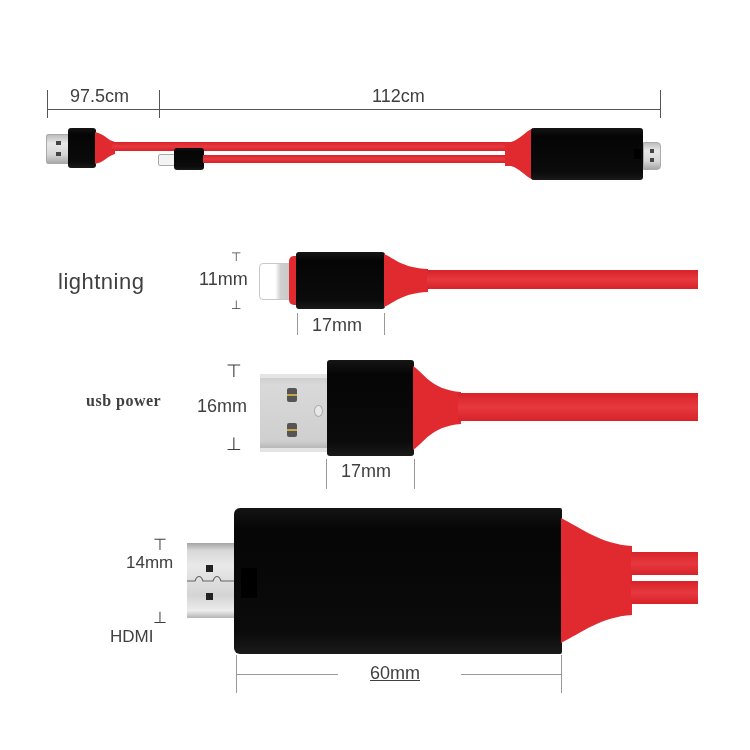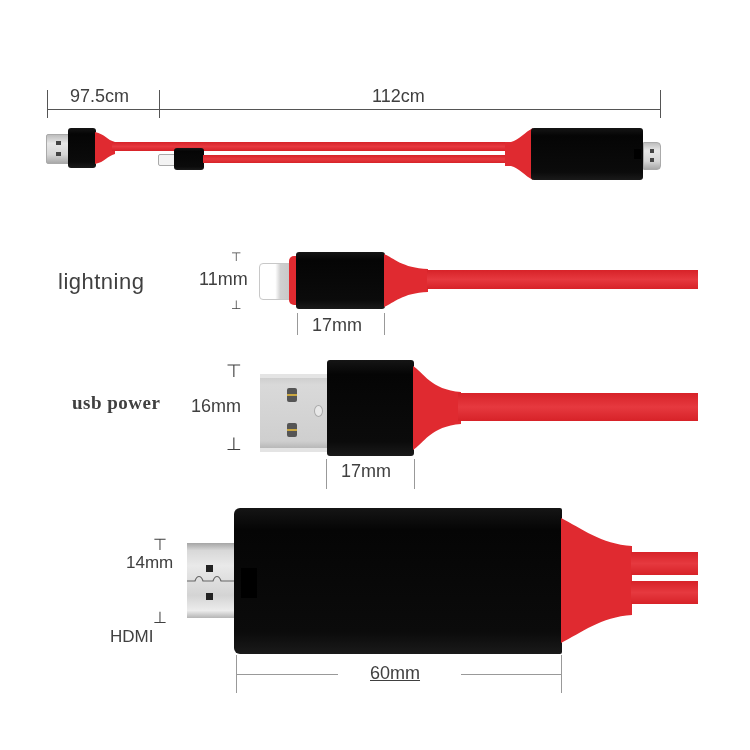--- a/index.html
+++ b/index.html
@@ -69,23 +69,23 @@
     <path d="M0,2 C10,6 18,16 44,17 L44,40 C18,41 10,51 0,55 Z" fill="#e02a30"></path>
   </svg>
   <div class="redlight" style="left:427px; top:270px; width:271px; height:19px;"></div>
 
   <div class="line-v" style="left:297px; top:313px; height:22px; background:#999;"></div>
   <div class="line-v" style="left:384px; top:313px; height:22px; background:#999;"></div>
   <div class="abs lbl" style="left:312px; top:315px; font-size:18px;">17mm</div>
 </div>
 
 <div>
-  <div class="abs lbl serif" style="left:72px; top:392px; font-size:19px; font-weight:bold; letter-spacing:0.5px;">usb power</div>
+  <div class="abs lbl serif" style="left:86px; top:392px; font-size:16px; font-weight:bold; letter-spacing:0.5px;">usb power</div>
   <div class="abs lbl" style="left:226px; top:360px; font-size:18px;">⊤</div>
-  <div class="abs lbl" style="left:191px; top:396px; font-size:18px;">16mm</div>
+  <div class="abs lbl" style="left:197px; top:396px; font-size:18px;">16mm</div>
   <div class="abs lbl" style="left:226px; top:433px; font-size:18px;">⊥</div>
 
   <div class="abs" style="left:260px; top:374px; width:68px; height:70px; background:linear-gradient(#cfcfcf, #d9d9d9 10%, #cfcfcf 90%, #b8b8b8); border-top:4px solid #e4e4e4; border-bottom:4px solid #e4e4e4;">
     <div class="pin" style="left:27px; top:10px; width:10px; height:14px; border-radius:2px; background:linear-gradient(#555 40%, #c9a640 45%, #c9a640 55%, #555 60%);"></div>
     <div class="pin" style="left:27px; top:45px; width:10px; height:14px; border-radius:2px; background:linear-gradient(#555 40%, #c9a640 45%, #c9a640 55%, #555 60%);"></div>
     <div style="position:absolute; left:54px; top:27px; width:7px; height:10px; border-radius:50%; border:1px solid #aaa; background:#e8e8e8;"></div>
   </div>
   <div class="black" style="left:327px; top:360px; width:87px; height:96px;"></div>
   <svg class="abs" style="left:413px; top:362px;" width="50" height="92">
     <path d="M0,4 C10,10 18,28 48,30 L48,62 C18,64 10,82 0,88 Z" fill="#e02a30"></path>

